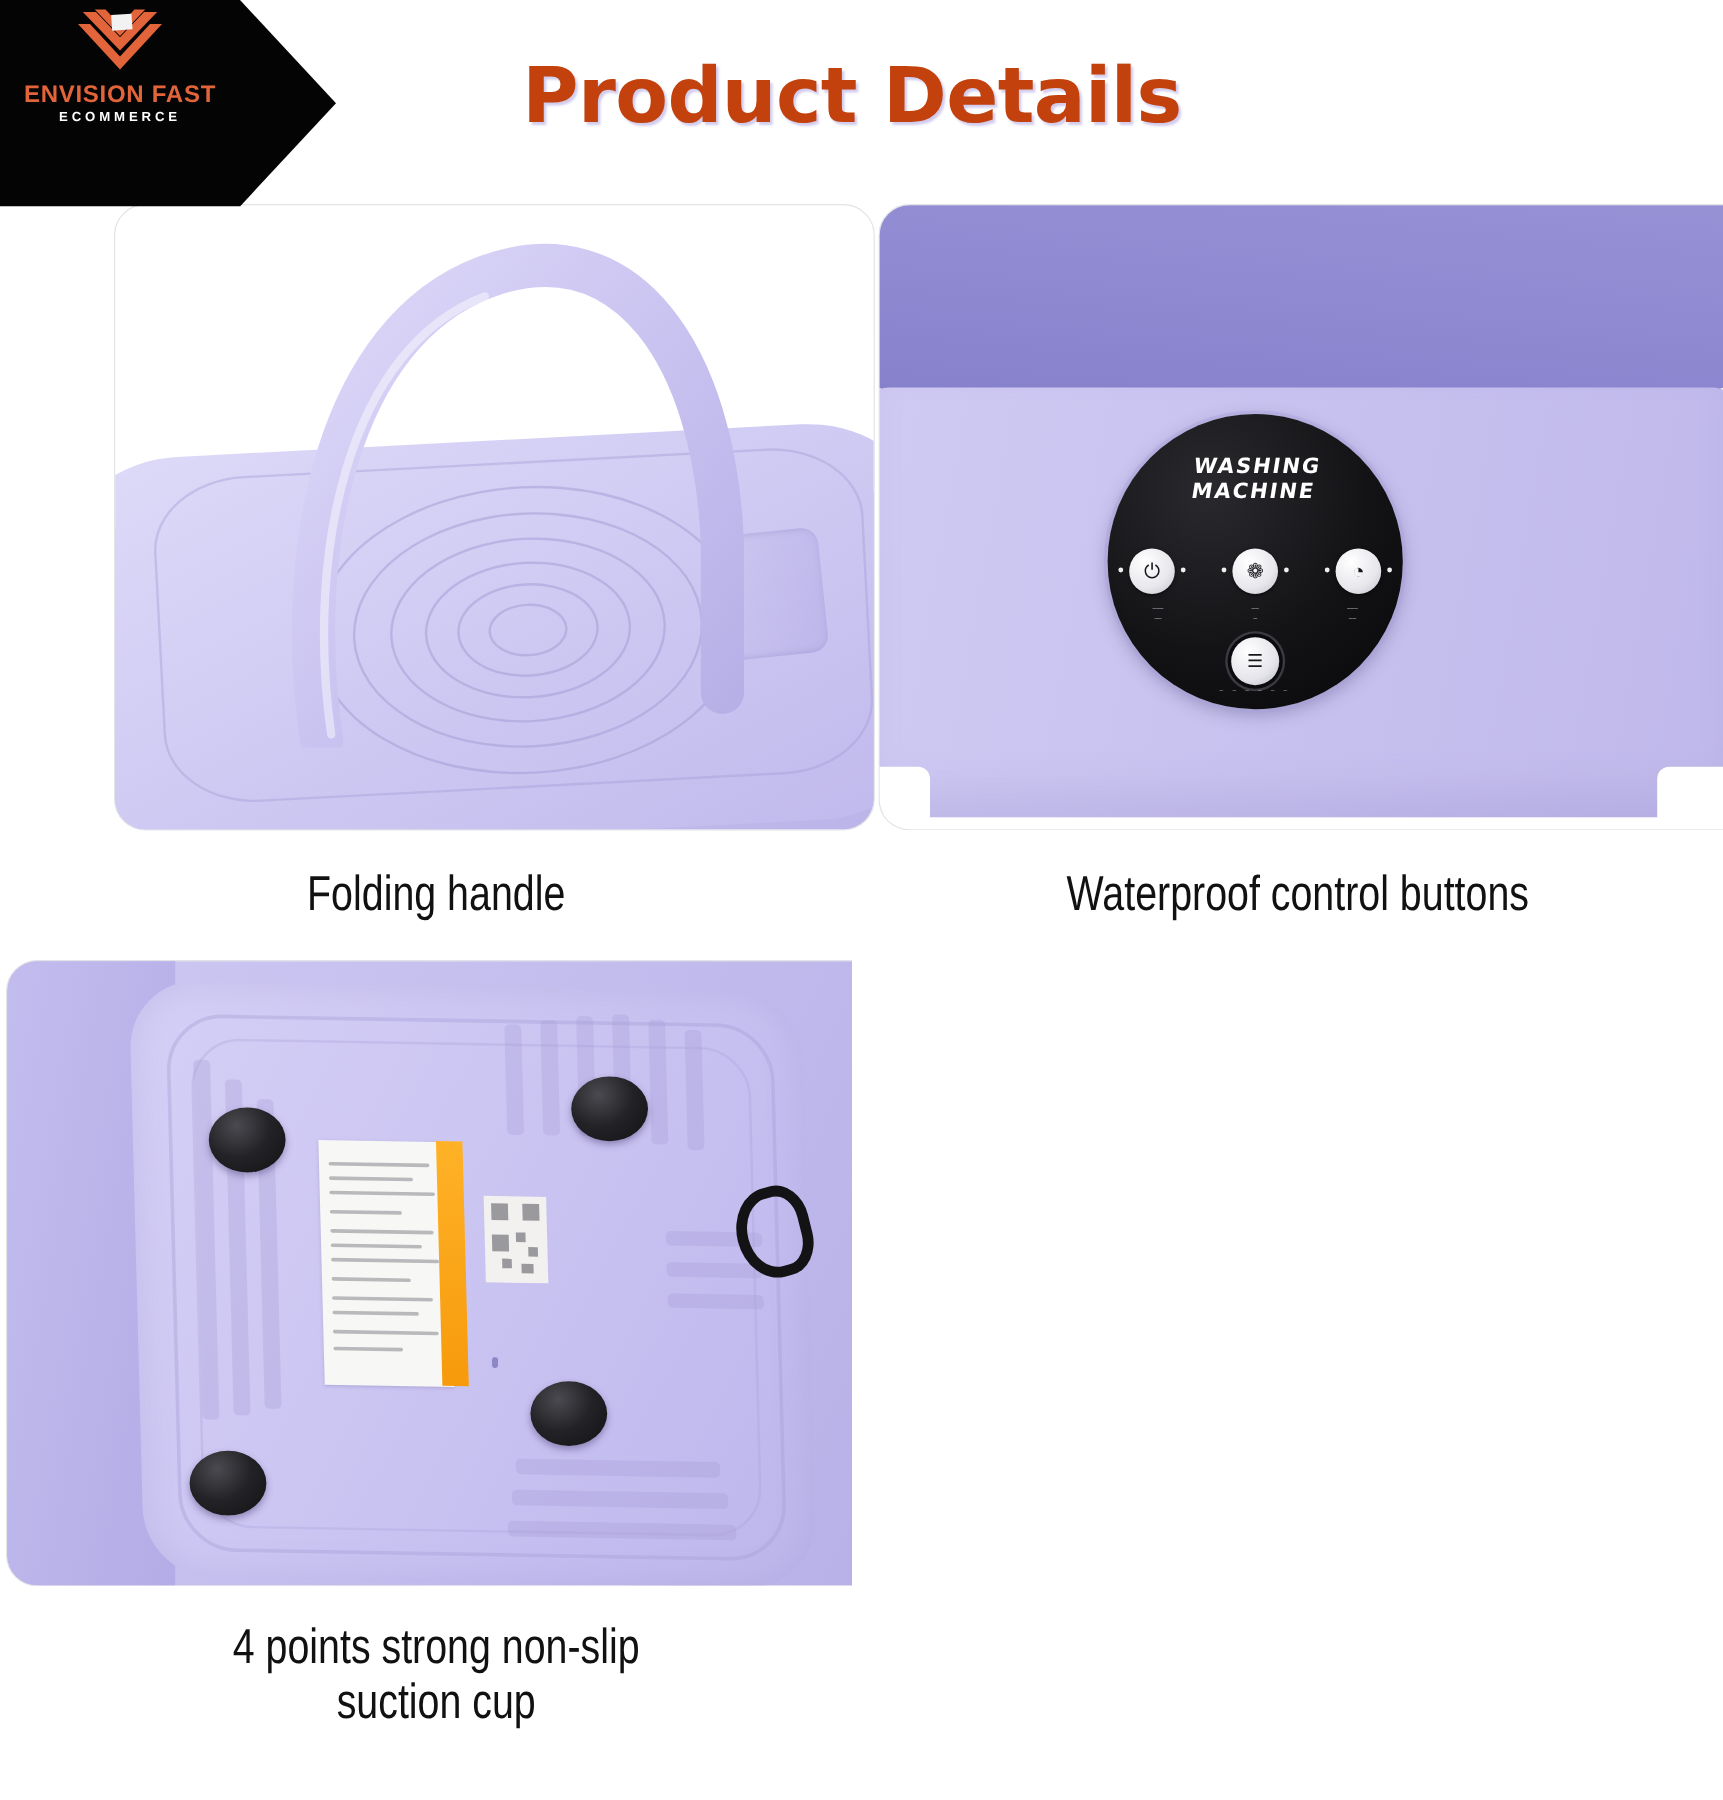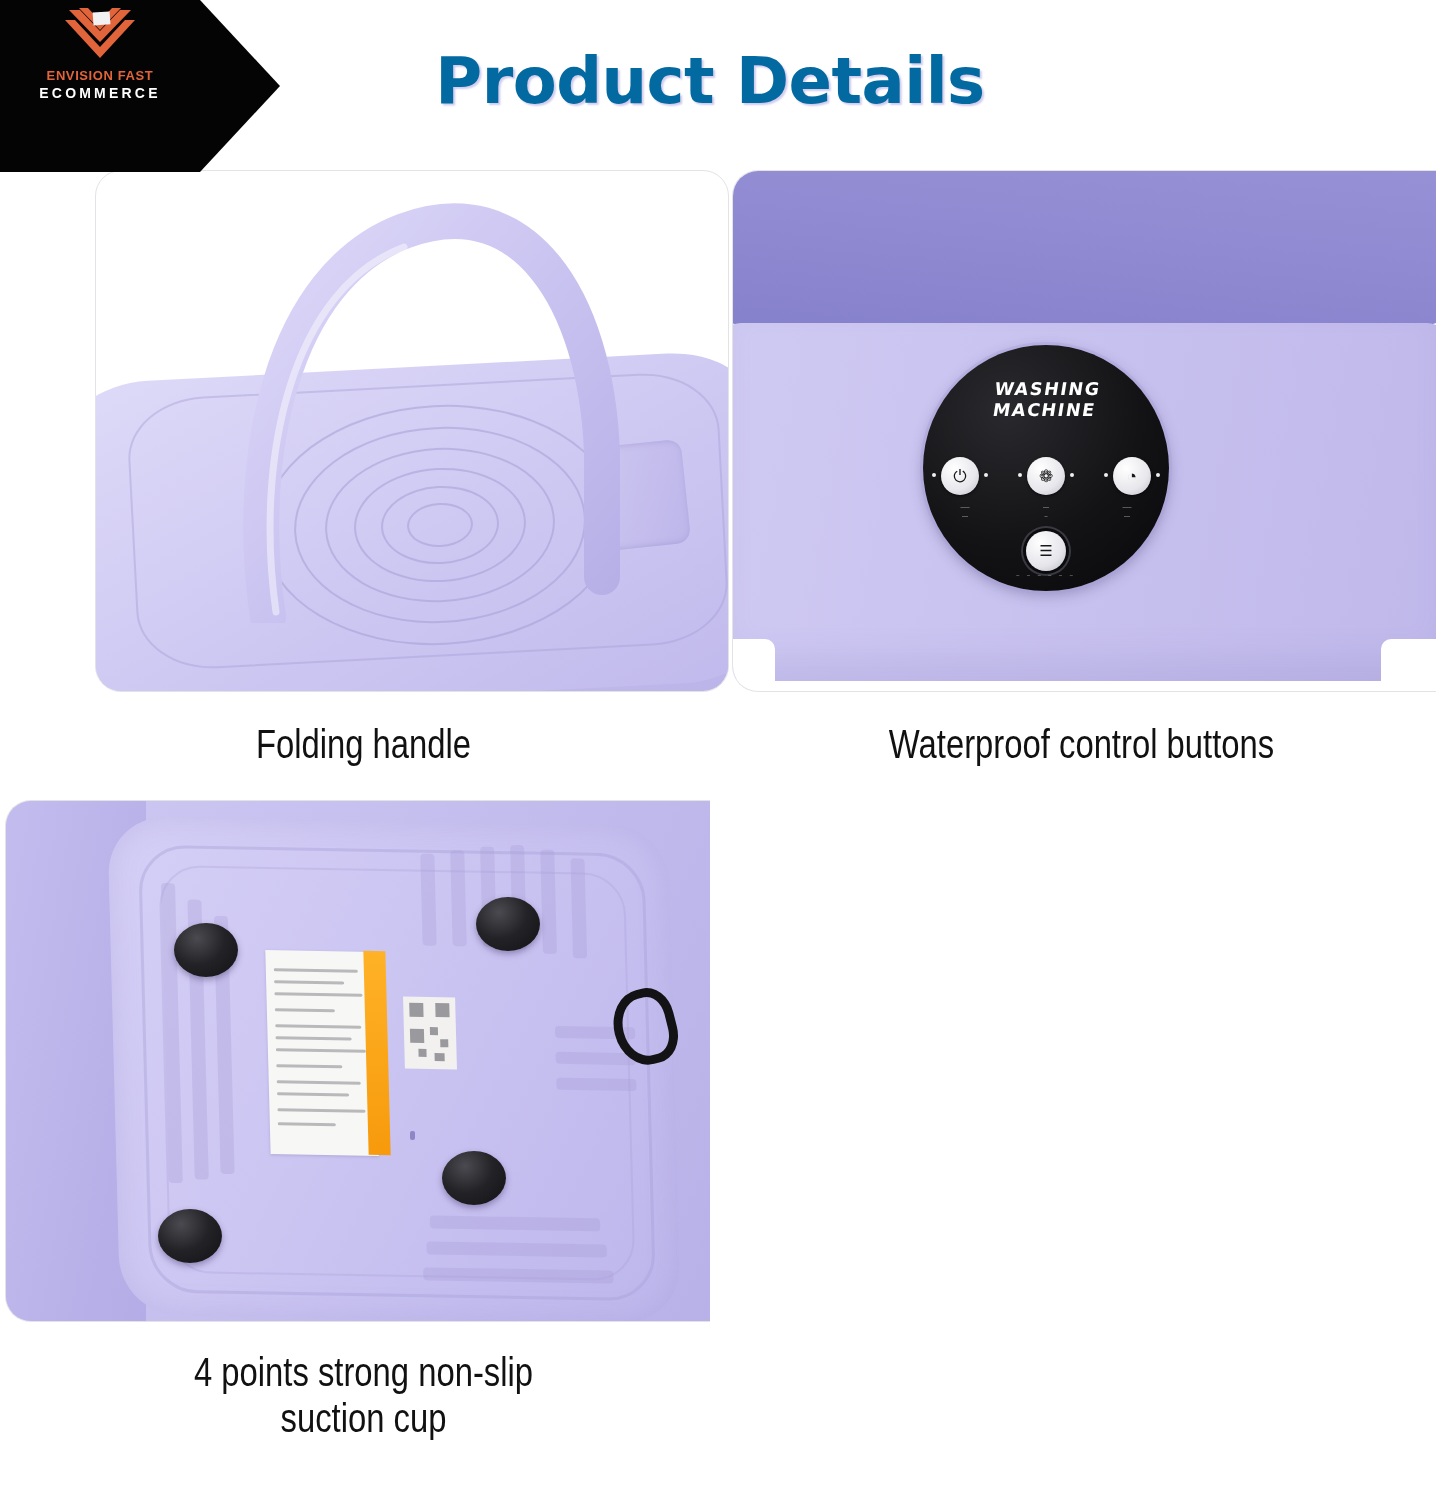--- a/index.html
+++ b/index.html
@@ -23,44 +23,44 @@
     position:absolute;left:0;top:6px;width:200px;
     display:flex;flex-direction:column;align-items:center;
   }
   .logo-mark{
     width:74px;height:58px;position:relative;
   }
   .logo-mark svg{display:block;width:74px;height:58px;}
   .brand-name{
     margin-top:5px;
     color:#e2643a;
-    font-size:13px;
+    font-size:20px;
     font-weight:bold;
     letter-spacing:.6px;
     font-family:"Liberation Sans", sans-serif;
     white-space:nowrap;
     line-height:1;
   }
   .brand-sub{
     margin-top:4px;
     color:#ffffff;
-    font-size:14px;
+    font-size:11px;
     font-weight:bold;
     letter-spacing:3.2px;
     font-family:"Liberation Sans", sans-serif;
     white-space:nowrap;
     line-height:1;
   }
 
   
   .page-title{
     position:absolute;
     left:0;right:16px;top:44px;
     text-align:center;
-    color:#0369a1;
+    color:#c2410c;
     font-size:64px;
     font-weight:bold;
     letter-spacing:-0.5px;
     font-family:"DejaVu Sans", sans-serif;
     text-shadow:2px 2px 2px rgba(90,70,190,.28);
     z-index:5;
   }
 
   
   .grid{

